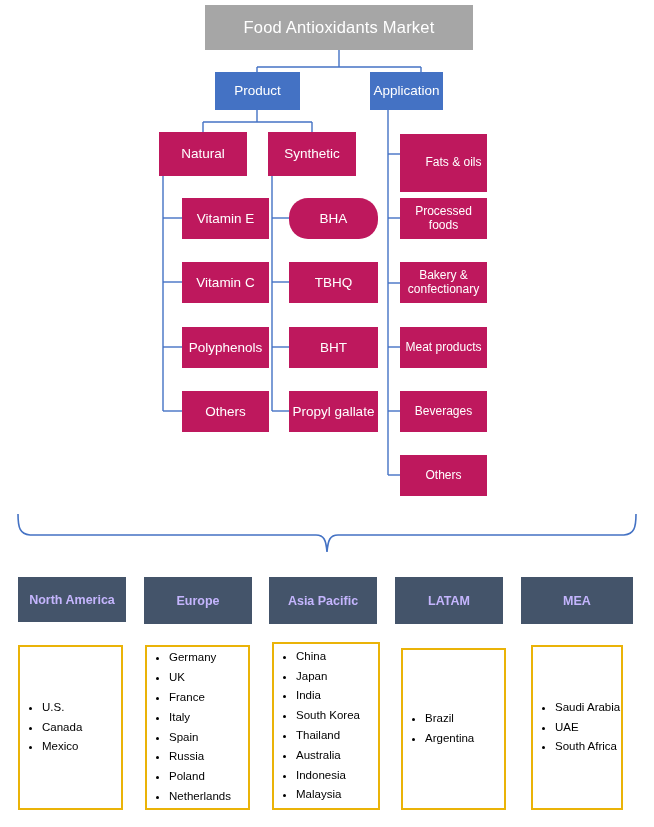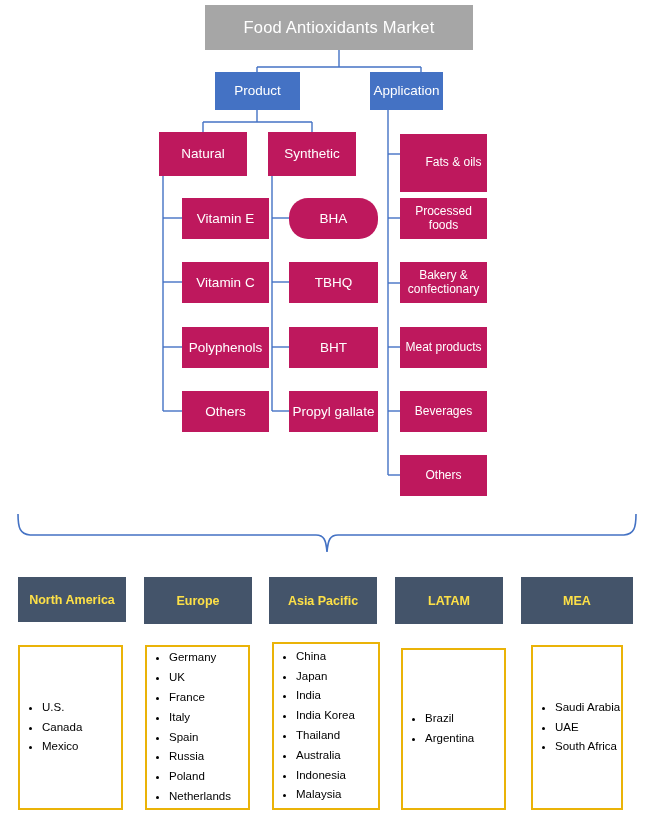--- a/index.html
+++ b/index.html
@@ -60,21 +60,21 @@
   }
 
   .node-leaf.compact {
     font-size: 12px;
   }
 
   .region-head {
     position: absolute;
     box-sizing: border-box;
     background: #44546a;
-    color: #fde047;
+    color: #c4b5fd;
     display: flex;
     align-items: center;
     justify-content: center;
     font-size: 12.5px;
     font-weight: bold;
   }
 
   .region-box {
     position: absolute;
     box-sizing: border-box;
@@ -249,21 +249,21 @@
         <li>Russia</li>
         <li>Poland</li>
         <li>Netherlands</li>
       </ul>
   </div>
   <div class="region-box" style="left:272px; top:642px; width:108px; height:168px;">
     <ul>
         <li>China</li>
         <li>Japan</li>
         <li>India</li>
-        <li>India Korea</li>
+        <li>South Korea</li>
         <li>Thailand</li>
         <li>Australia</li>
         <li>Indonesia</li>
         <li>Malaysia</li>
       </ul>
   </div>
   <div class="region-box" style="left:401px; top:648px; width:105px; height:162px;">
     <ul>
         <li>Brazil</li>
         <li>Argentina</li>

